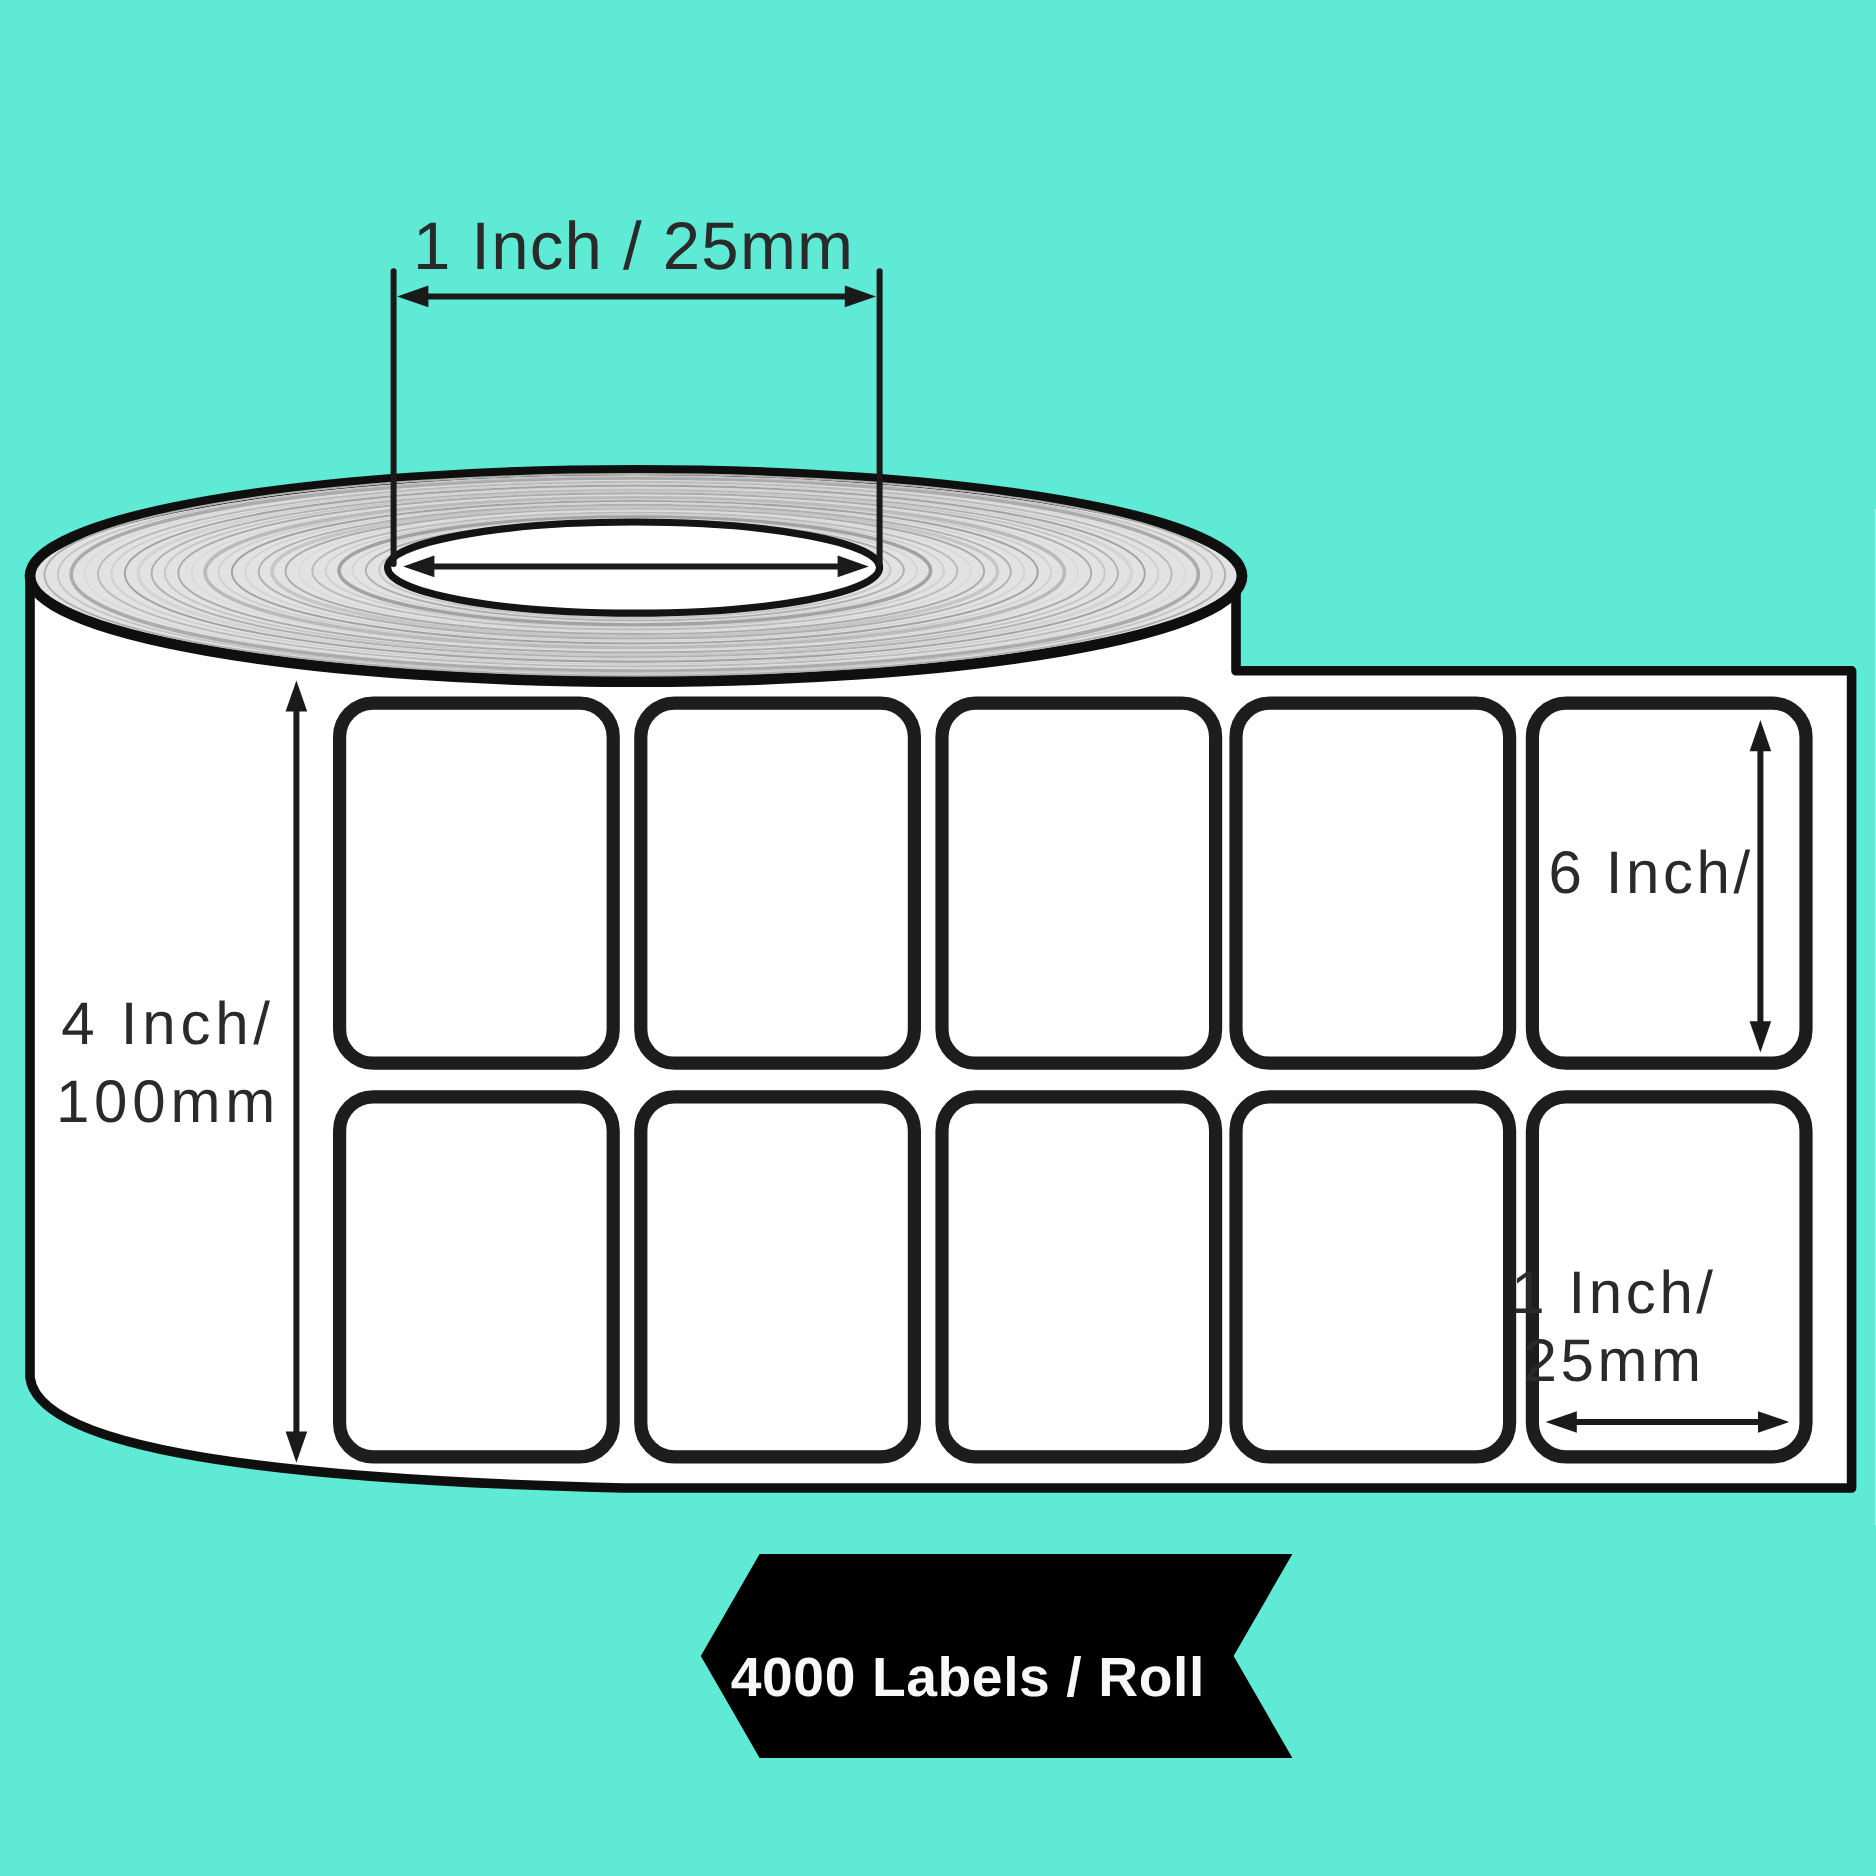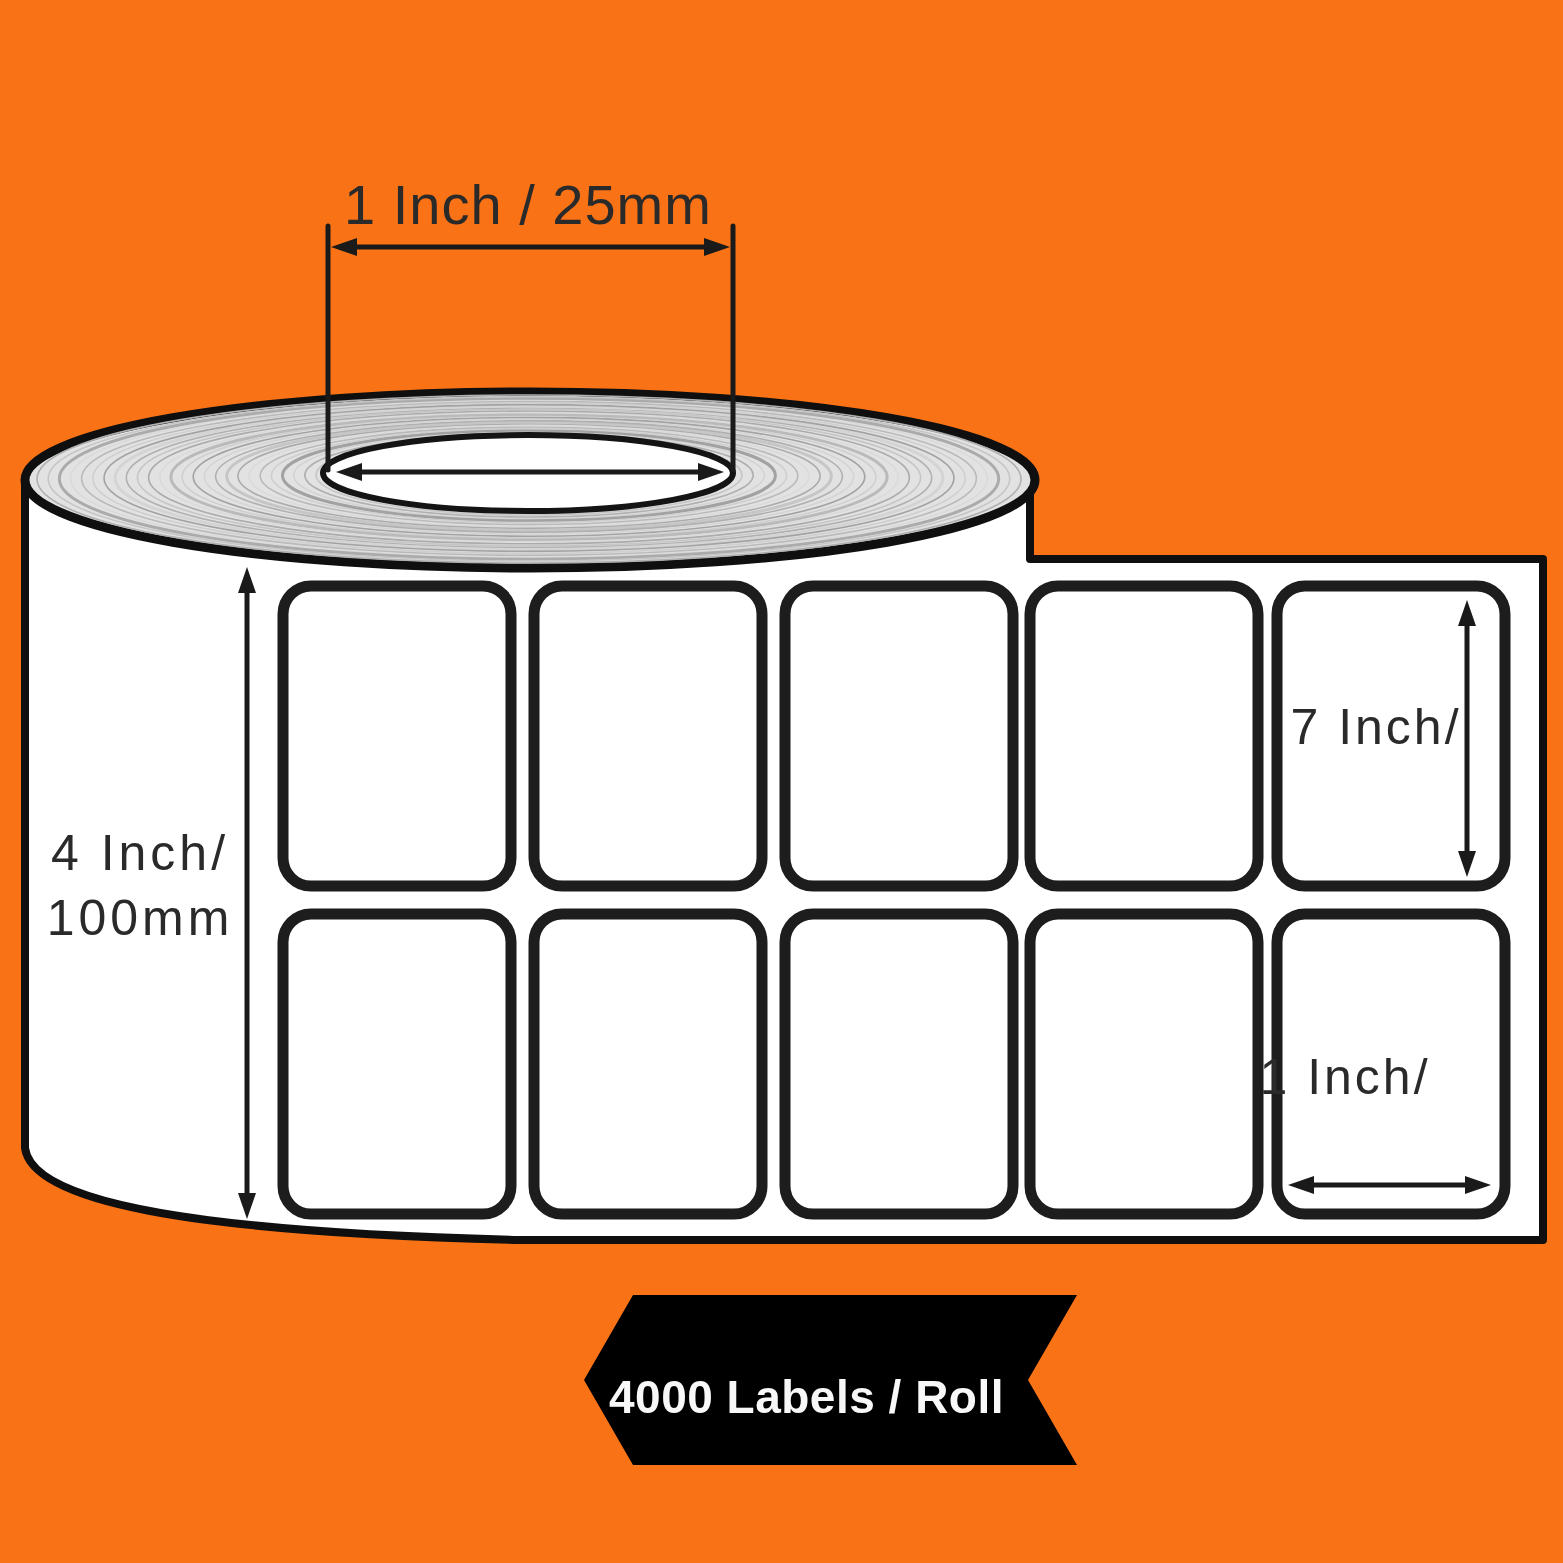--- a/index.html
+++ b/index.html
@@ -4,21 +4,21 @@
 <style>
   html, body {
     margin: 0;
     padding: 0;
     background: #ffffff;
   }
   .stage {
     position: relative;
     width: 1563px;
     height: 1563px;
-    background: #f97316;
+    background: #5eead4;
     overflow: hidden;
     font-family: "Liberation Sans", sans-serif;
   }
   .stage svg.artwork {
     position: absolute;
     left: 0;
     top: 0;
     width: 1563px;
     height: 1563px;
   }
@@ -211,24 +211,25 @@
   </svg>
 
   <div class="txt txt-top">1 Inch / 25mm</div>
 
   <div class="txt txt-left">
     <div>4 Inch/</div>
     <div>100mm</div>
   </div>
 
   <div class="txt txt-h">
-    <div>7 Inch/</div>
+    <div>6 Inch/</div>
   </div>
 
   <div class="txt txt-w">
     <div>1 Inch/</div>
+    <div>25mm</div>
   </div>
 
   <div class="banner">
     <div class="banner-text">4000 Labels / Roll</div>
   </div>
 
 </div>
 
 </body></html>

